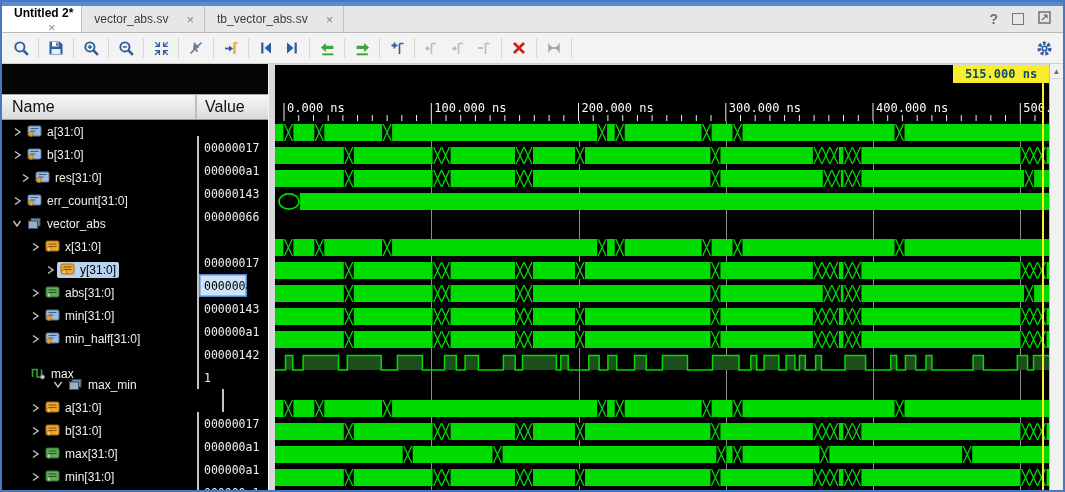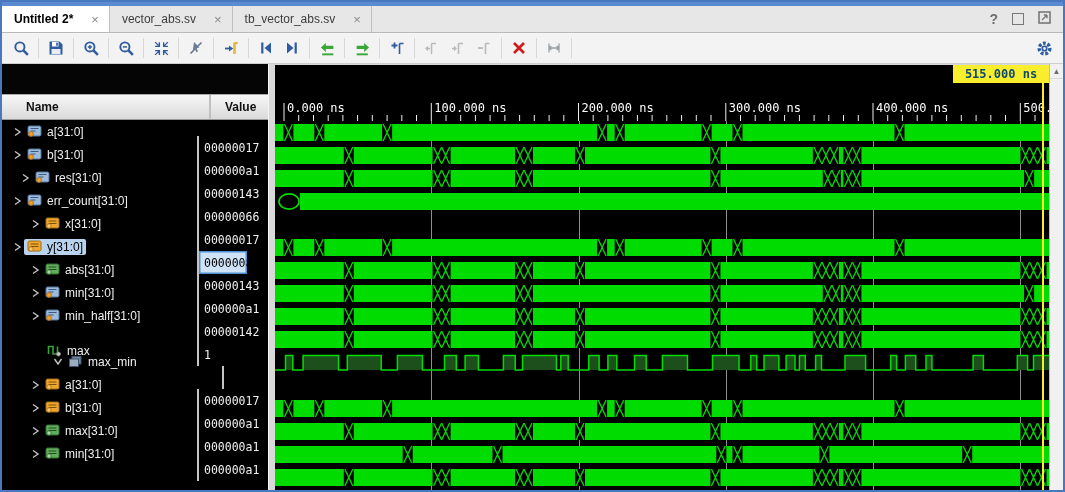--- a/index.html
+++ b/index.html
@@ -6,41 +6,41 @@
   #win{position:relative;width:1065px;height:492px;box-sizing:border-box;
        border:2px solid #4879c0;background:#f2f2f2;overflow:hidden;}
   
   .topstrip{position:absolute;left:0;top:0;width:100%;height:4px;background:#5a8bd0;}
   
   .tabbar{position:absolute;left:0;top:4px;width:100%;height:27px;background:#e7e7e7;
           border-bottom:1px solid #b9b9b9;display:flex;align-items:stretch;box-sizing:border-box;}
   .tabs{display:flex;align-items:stretch;}
   .tab{display:flex;align-items:center;padding:0 8px 0 12px;border-right:1px solid #bfbfbf;
        color:#3c3c3c;font-size:12px;cursor:default;}
-  .tab.active{background:#ffffff;color:#000;font-weight:bold;}
+  .tab.active{background:#ffffff;color:#000;font-weight:bold;flex-direction:column;}
   .tab .close{margin-left:16px;color:#8a8a8a;font-size:13px;font-weight:normal;padding:0 2px;}
   .winbtns{margin-left:auto;display:flex;align-items:center;gap:14px;padding-right:12px;color:#6f6f6f;}
   .helpq{font-size:14px;font-weight:bold;}
   .maxbox{width:10px;height:10px;border:1.6px solid #787878;display:inline-block;}
   
   .toolbar{position:absolute;left:0;top:31px;width:100%;height:31px;background:#f3f3f3;
            border-bottom:1px solid #cfcfcf;display:flex;align-items:center;box-sizing:border-box;padding:0 6px;}
   .tbtn{width:26px;height:24px;display:flex;align-items:center;justify-content:center;color:#2f5c9e;}
   .tbtn.disabled{color:#b9b9b9;}
   .tsep{width:1px;height:20px;background:#d7d7d7;margin:0 4px;}
   .tspacer{flex:1;}
   
   .main{position:absolute;left:0;top:62px;width:1061px;height:428px;background:#000;}
   .namepanel{position:absolute;left:0;top:0;width:266px;height:428px;background:#000;overflow:hidden;}
   .corner{position:absolute;left:0;top:0;width:266px;height:30px;background:#050505;}
   .hdr{position:absolute;left:0;top:30px;width:266px;height:26px;display:flex;
        background:linear-gradient(#f7f7f7,#dadada);border-top:1px solid #aaa;border-bottom:1px solid #9a9a9a;box-sizing:border-box;}
-  .hcell{font-size:12px;font-weight:bold;color:#111;display:flex;align-items:center;margin-left:14px;}
+  .hcell{font-size:16px;font-weight:normal;color:#111;display:flex;align-items:center;}
   .hname{width:195px;padding-left:10px;border-right:2px solid #c0c0c0;box-sizing:border-box;}
-  .hval{flex:1;}
+  .hval{flex:1;padding-left:8px;}
   .rows{position:absolute;left:0;top:56px;width:266px;}
   .trow{display:flex;height:23px;align-items:center;}
   .ncell{width:195px;height:23px;display:flex;align-items:center;color:#f0f0f0;font-size:12px;box-sizing:border-box;overflow:hidden;}
   .vcell{width:50px;height:23px;display:flex;align-items:center;color:#f0f0f0;
          font-size:11.5px;font-family:"DejaVu Sans Mono",monospace;border-left:2px solid #c4c4c4;
          box-sizing:border-box;padding-left:5px;margin-top:32px;}
   .vcell.sel{background:#cfe2f6;color:#000;box-shadow:inset 0 0 0 1.5px #4d8fd2;}
   .chip{display:flex;align-items:center;padding:1px 3px;border-radius:2px;}
   .chip.sel{background:#b9d3ee;color:#000;}
   .arr{width:14px;display:flex;justify-content:center;align-items:center;flex:none;}
@@ -297,39 +297,56 @@
                     <rect x="1" y="1" width="13" height="10" rx="1.5" fill="#9dbbdc" stroke="#52749e" stroke-width="1"></rect>
                     <path d="M3.5 3.5 h8 M3.5 6 h5" stroke="#3c5b80" stroke-width="1.2"></path>
                     <circle cx="4" cy="9" r="2.4" fill="#f2a22e" stroke="#a96a12" stroke-width="0.8"></circle>
                   </svg></span>
                 <span>err_count[31:0]</span>
               </span>
             </div>
             <div class="vcell">00000066</div>
           </div>
           <div class="trow">
+            <div class="ncell" style="padding-left: 8px;">
+              <span class="arr">
+                <svg width="10" height="9" viewBox="0 0 10 9">
+                  <path d="M1.5 2 L5 7 L8.5 2" stroke="#c2c2c2" stroke-width="1.4" fill="none"></path>
+                </svg>
+              </span>
+              <span class="chip">
+                <span class="sicon"><svg width="15" height="13" viewBox="0 0 15 13">
+                    <rect x="4" y="1.5" width="9" height="7.5" fill="#6f86a0" stroke="#41536a" stroke-width="1"></rect>
+                    <rect x="1.5" y="4" width="9" height="7.5" fill="#9aadc2" stroke="#41536a" stroke-width="1"></rect>
+                  </svg></span>
+                <span>vector_abs</span>
+              </span>
+            </div>
+            <div class="vcell"></div>
+          </div>
+          <div class="trow">
             <div class="ncell" style="padding-left: 26px;">
               <span class="arr">
                 <svg width="9" height="10" viewBox="0 0 9 10">
                   <path d="M2 1.5 L7 5 L2 8.5" stroke="#c2c2c2" stroke-width="1.4" fill="none"></path>
                 </svg>
               </span>
               <span class="chip">
                 <span class="sicon"><svg width="15" height="13" viewBox="0 0 15 13">
                     <rect x="1" y="1" width="13" height="10" rx="1.5" fill="#f0a62e" stroke="#a06f14" stroke-width="1"></rect>
                     <path d="M3.5 4 h8 M3.5 6.5 h8" stroke="#7c5208" stroke-width="1.2"></path>
                     <circle cx="4" cy="9" r="2.2" fill="#f7c96a" stroke="#a96a12" stroke-width="0.8"></circle>
                   </svg></span>
                 <span>x[31:0]</span>
               </span>
             </div>
             <div class="vcell">00000017</div>
           </div>
           <div class="trow">
-            <div class="ncell" style="padding-left: 8px;">
+            <div class="ncell" style="padding-left: 41px;">
               <span class="arr">
                 <svg width="9" height="10" viewBox="0 0 9 10">
                   <path d="M2 1.5 L7 5 L2 8.5" stroke="#c2c2c2" stroke-width="1.4" fill="none"></path>
                 </svg>
               </span>
               <span class="chip sel">
                 <span class="sicon"><svg width="15" height="13" viewBox="0 0 15 13">
                     <rect x="1" y="1" width="13" height="10" rx="1.5" fill="#f0a62e" stroke="#a06f14" stroke-width="1"></rect>
                     <path d="M3.5 4 h8 M3.5 6.5 h8" stroke="#7c5208" stroke-width="1.2"></path>
                     <circle cx="4" cy="9" r="2.2" fill="#f7c96a" stroke="#a96a12" stroke-width="0.8"></circle>
@@ -387,21 +404,21 @@
                     <rect x="1" y="1" width="13" height="10" rx="1.5" fill="#9dbbdc" stroke="#52749e" stroke-width="1"></rect>
                     <path d="M3.5 3.5 h8 M3.5 6 h5" stroke="#3c5b80" stroke-width="1.2"></path>
                     <circle cx="4" cy="9" r="2.4" fill="#f2a22e" stroke="#a96a12" stroke-width="0.8"></circle>
                   </svg></span>
                 <span>min_half[31:0]</span>
               </span>
             </div>
             <div class="vcell">00000142</div>
           </div>
           <div class="trow">
-            <div class="ncell" style="padding-left: 28px; margin-top: 24px;">
+            <div class="ncell" style="padding-left: 12px; margin-top: 24px;">
               <span class="arr"></span>
               <span class="chip">
                 <span class="sicon"><svg width="15" height="13" viewBox="0 0 15 13">
                     <path d="M1.5 10 V2.5 H6 V10 H10.5 V2.5" stroke="#36a336" stroke-width="1.6" fill="none"></path>
                     <circle cx="11.5" cy="10" r="2" fill="#c9c9c9" stroke="#8a8a8a" stroke-width="0.8"></circle>
                   </svg></span>
                 <span>max</span>
               </span>
             </div>
             <div class="vcell">1</div>

